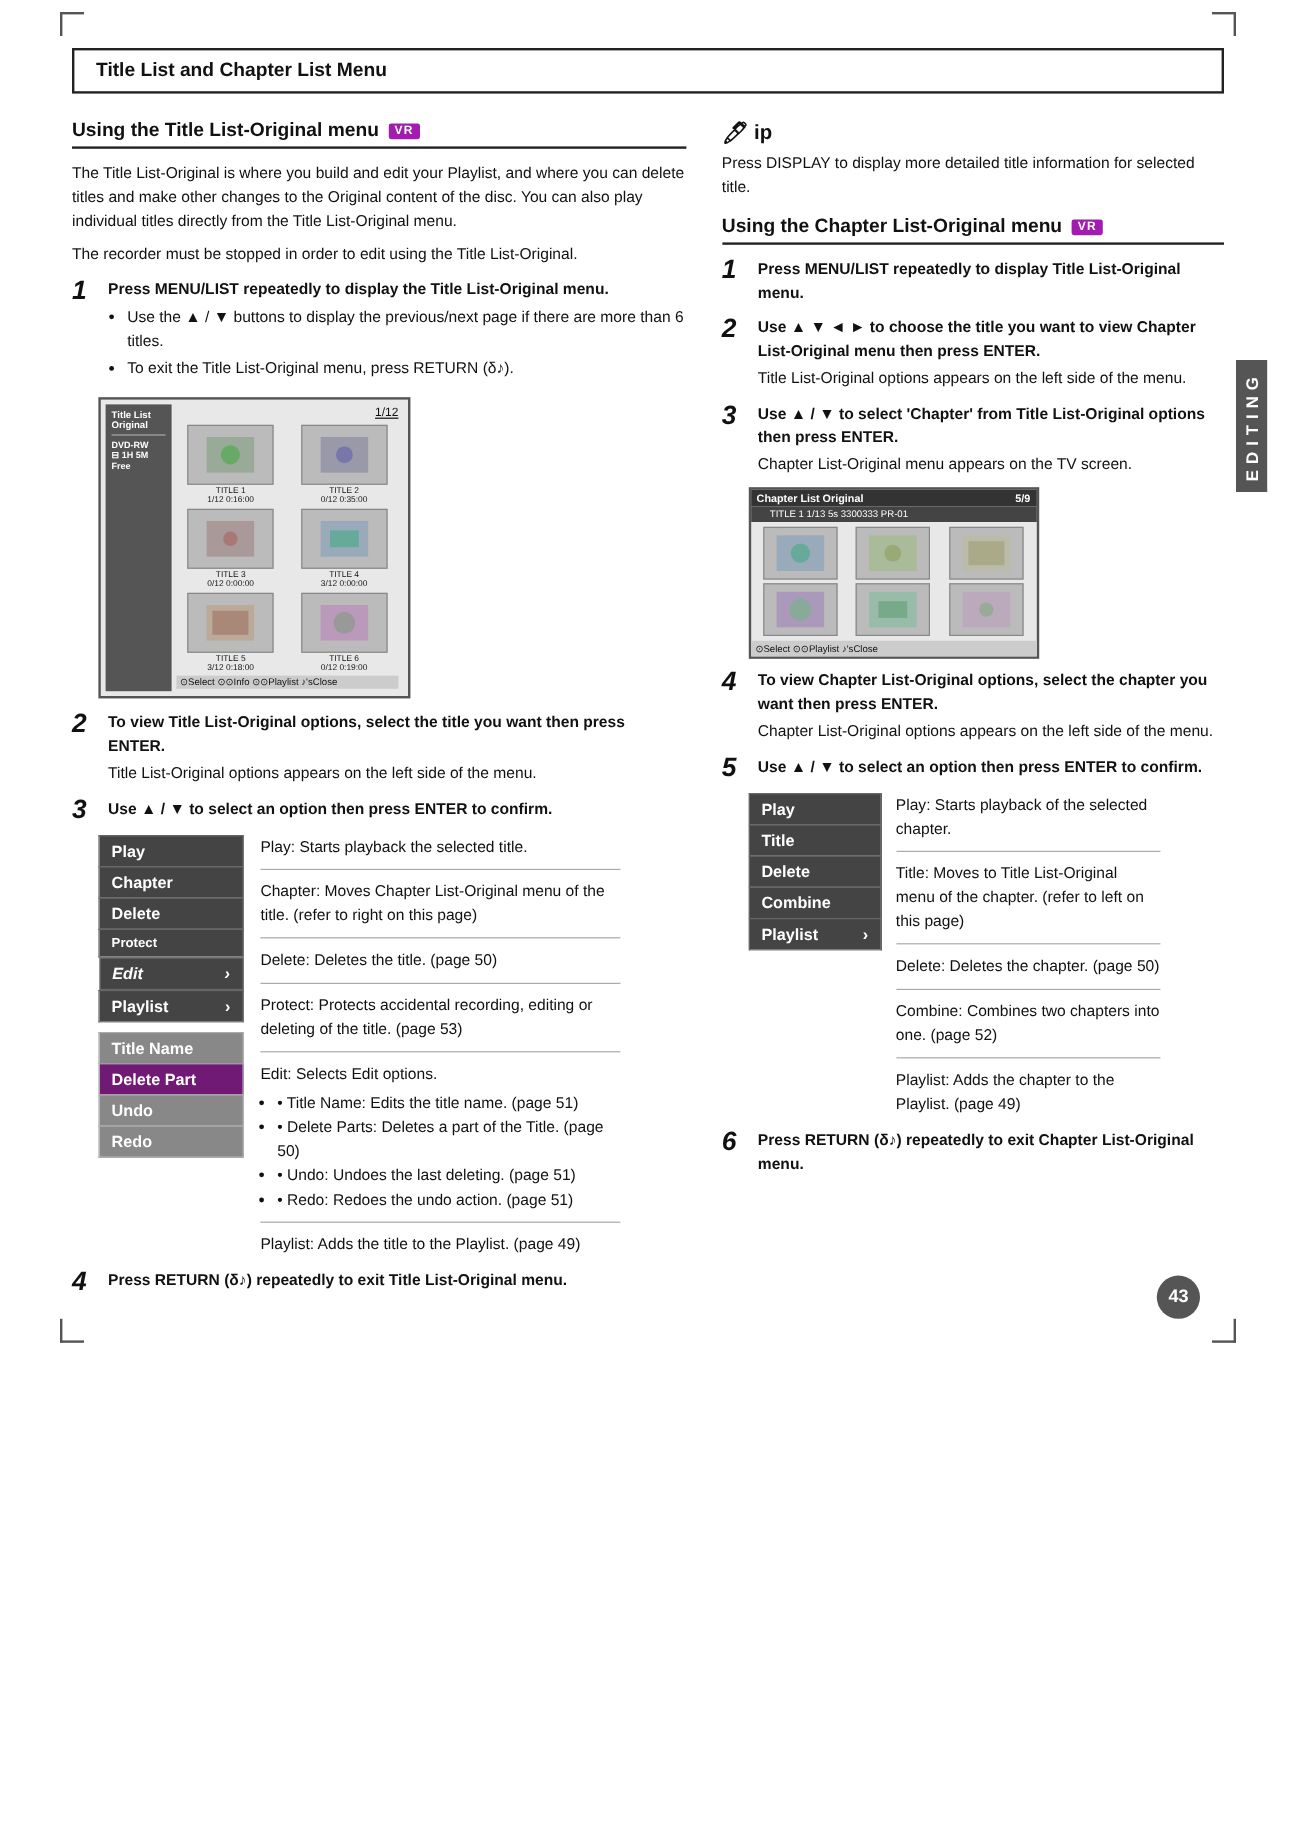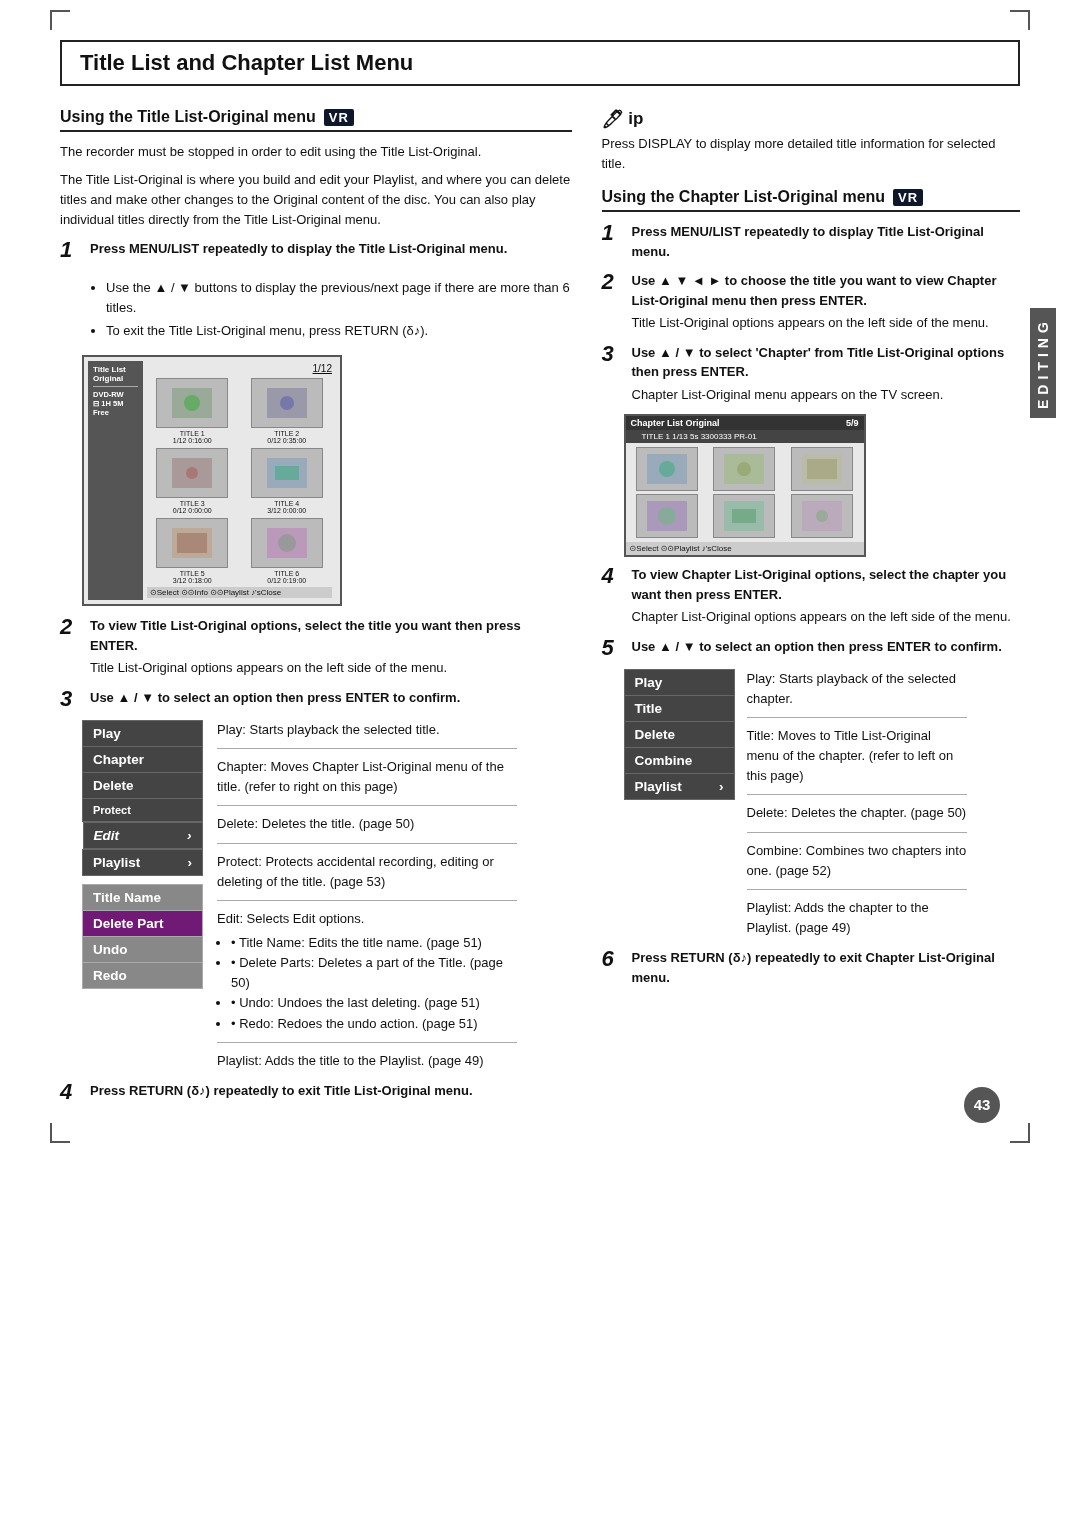--- a/index.html
+++ b/index.html
@@ -31,21 +31,21 @@
     .corner-tl { top: 10px; left: 10px; border-width: 2px 0 0 2px; }
     .corner-tr { top: 10px; right: 10px; border-width: 2px 2px 0 0; }
     .corner-bl { bottom: 10px; left: 10px; border-width: 0 0 2px 2px; }
     .corner-br { bottom: 10px; right: 10px; border-width: 0 2px 2px 0; }
 
     
     .main-title-bar {
       border: 2px solid #222;
       background: #fff;
       padding: 8px 18px;
-      font-size: 22px;
+      font-size: 16px;
       font-weight: bold;
       margin-bottom: 22px;
       display: inline-block;
       width: 100%;
     }
 
     
     .two-col {
       display: flex;
       gap: 30px;
@@ -63,23 +63,23 @@
       font-size: 16px;
       font-weight: bold;
       border-bottom: 2px solid #222;
       padding-bottom: 4px;
       margin-bottom: 10px;
       display: flex;
       align-items: center;
       gap: 8px;
     }
     .vr-badge {
-      background: #0f172a;
+      background: #a21caf;
       color: #fff;
-      font-size: 13px;
+      font-size: 10px;
       font-weight: bold;
       padding: 1px 5px;
       border-radius: 2px;
       letter-spacing: 1px;
       text-align: center;
     }
 
     .body-text {
       font-size: 13px;
       line-height: 1.55;
@@ -103,21 +103,21 @@
     .step-content {
       flex: 1;
       font-size: 13px;
       line-height: 1.5;
     }
     .step-content strong {
       font-size: 13px;
     }
     .step-content ul {
       margin-left: 16px;
-      margin-top: 20px;
+      margin-top: 4px;
     }
     .step-content ul li {
       margin-bottom: 3px;
     }
 
     
     .screen-sim {
       border: 2px solid #555;
       background: #e8e8e8;
       margin: 10px 0 10px 22px;
@@ -280,22 +280,22 @@
 
   
   <div class="two-col" style="position:relative;">
 
     <div class="col-left">
       <div class="section-heading">
         <span>Using the Title List-Original menu</span>
         <span class="vr-badge">VR</span>
       </div>
 
+      <p class="body-text">The Title List-Original is where you build and edit your Playlist, and where you can delete titles and make other changes to the Original content of the disc. You can also play individual titles directly from the Title List-Original menu.</p>
       <p class="body-text">The recorder must be stopped in order to edit using the Title List-Original.</p>
-      <p class="body-text">The Title List-Original is where you build and edit your Playlist, and where you can delete titles and make other changes to the Original content of the disc. You can also play individual titles directly from the Title List-Original menu.</p>
 
       <div class="step">
         <span class="step-number">1</span>
         <div class="step-content">
           <strong>Press MENU/LIST repeatedly to display the Title List-Original menu.</strong>
           <ul class="bullet-list">
             <li>Use the ▲ / ▼ buttons to display the previous/next page if there are more than 6 titles.</li>
             <li>To exit the Title List-Original menu, press RETURN (δ♪).</li>
           </ul>
         </div>

